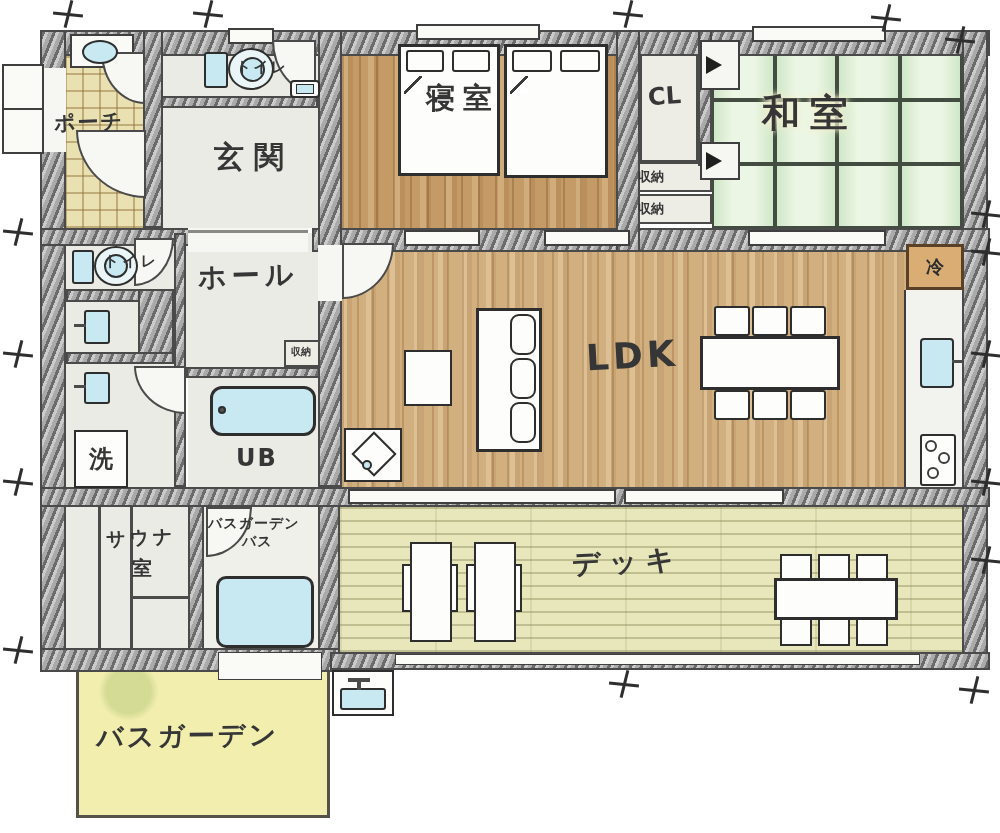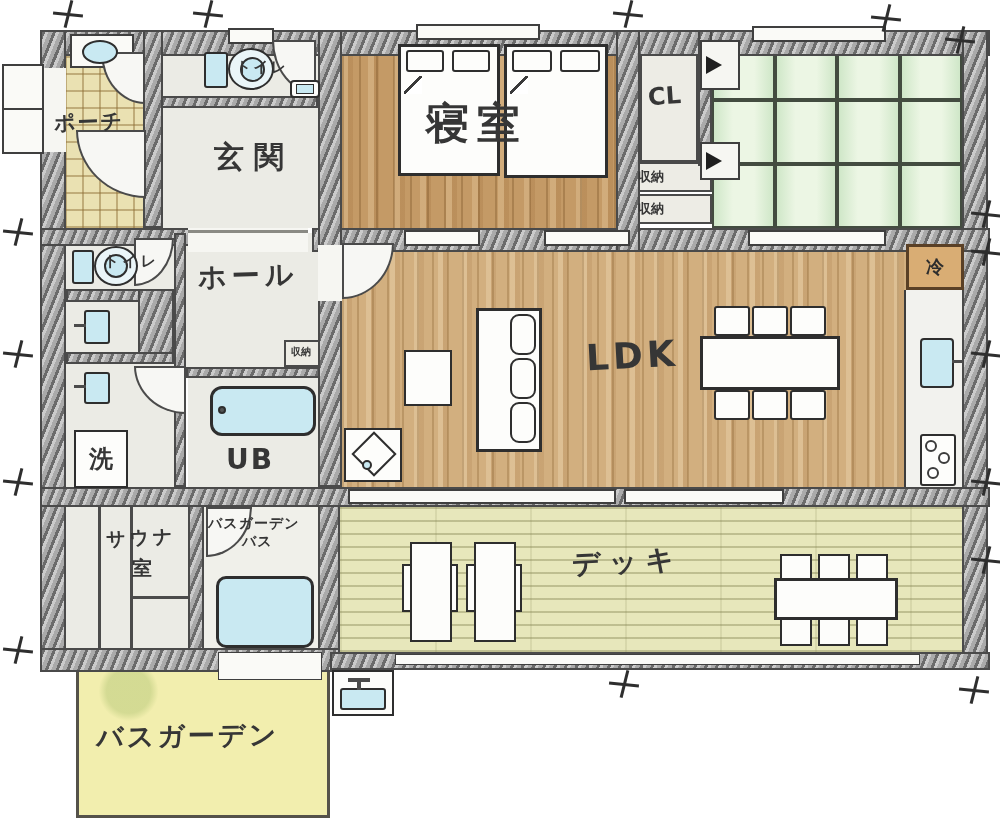--- a/index.html
+++ b/index.html
@@ -222,28 +222,29 @@
   <div class="fix" style="left:774px;top:578px;width:124px;height:42px;border-width:3px;"></div>
 
   <div class="fix" style="left:332px;top:670px;width:62px;height:46px;border-width:2.5px;"></div>
   <div class="fix water" style="left:340px;top:688px;width:46px;height:22px;border-width:2px;border-radius:3px;"></div>
   <div class="benchline" style="left:348px;top:678px;width:22px;height:3.5px;z-index:6;"></div>
   <div class="benchline" style="left:357px;top:678px;width:3.5px;height:12px;z-index:6;"></div>
 
   <span class="lbl" style="left:54px;top:112px;font-size:21px;letter-spacing:2px;transform:rotate(-2deg);">ポーチ</span>
   <span class="lbl" style="left:214px;top:142px;font-size:30px;letter-spacing:10px;">玄関</span>
   <span class="lbl" style="left:236px;top:60px;font-size:15px;letter-spacing:2px;">トイレ</span>
-  <span class="lbl" style="left:426px;top:102px;font-size:43px;letter-spacing:8px;">寝室</span>
+  <span class="lbl" style="left:426px;top:84px;font-size:29px;letter-spacing:8px;">寝室</span>
   <span class="lbl" style="left:648px;top:84px;font-size:24px;transform:rotate(-4deg);">CL</span>
+  <span class="lbl" style="left:762px;top:94px;font-size:38px;letter-spacing:10px;text-shadow:0 0 5px #f4f0cf,0 0 9px #f4f0cf;">和室</span>
   <span class="lbl" style="left:638px;top:170px;font-size:13px;">収納</span>
   <span class="lbl" style="left:638px;top:202px;font-size:13px;">収納</span>
   <span class="lbl" style="left:104px;top:254px;font-size:15px;letter-spacing:3px;z-index:6;">トイレ</span>
   <span class="lbl" style="left:198px;top:262px;font-size:28px;letter-spacing:5px;transform:rotate(-2deg);">ホール</span>
   <span class="lbl" style="left:291px;top:347px;font-size:10px;">収納</span>
-  <span class="lbl" style="left:226px;top:446px;font-size:28px;letter-spacing:2px;">UB</span>
+  <span class="lbl" style="left:236px;top:446px;font-size:24px;letter-spacing:2px;">UB</span>
   <span class="lbl" style="left:586px;top:338px;font-size:36px;letter-spacing:4px;transform:rotate(-3deg);">LDK</span>
   <span class="lbl" style="left:106px;top:528px;font-size:19px;letter-spacing:4px;transform:rotate(-3deg);">サウナ</span>
   <span class="lbl" style="left:132px;top:558px;font-size:20px;">室</span>
   <span class="lbl" style="left:208px;top:516px;font-size:14px;letter-spacing:1px;z-index:6;">バスガーデン</span>
   <span class="lbl" style="left:242px;top:534px;font-size:14px;letter-spacing:1px;z-index:6;">バス</span>
   <span class="lbl" style="left:572px;top:548px;font-size:28px;letter-spacing:8px;transform:rotate(-3deg);">デッキ</span>
   <span class="lbl" style="left:96px;top:722px;font-size:27px;letter-spacing:3px;transform:rotate(-1deg);">バスガーデン</span>
 
   <div class="tick" style="left:56px;top:2px;"></div>
   <div class="tick" style="left:196px;top:2px;"></div>

